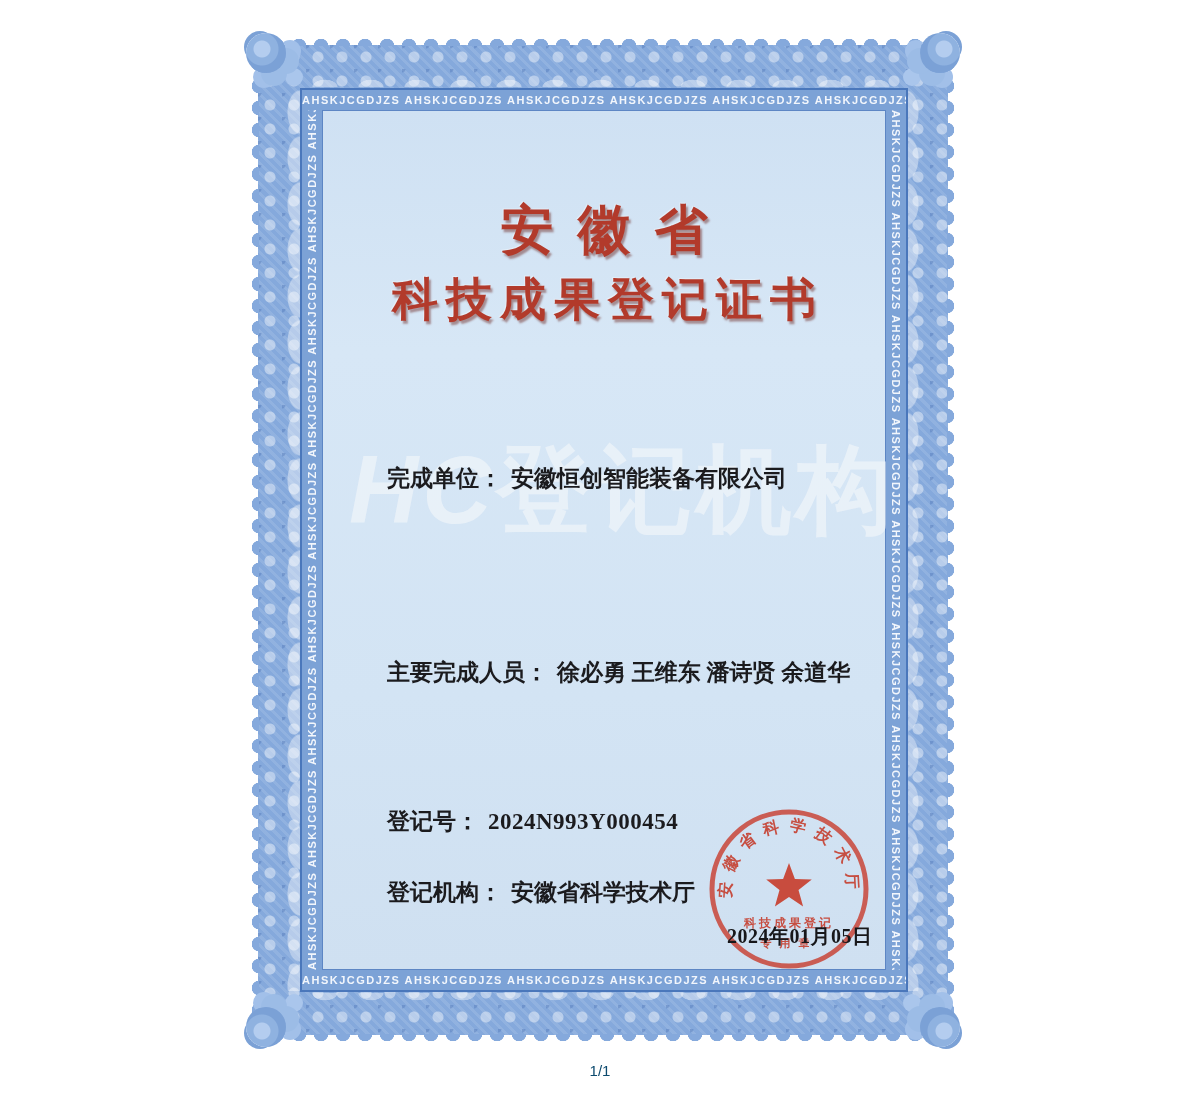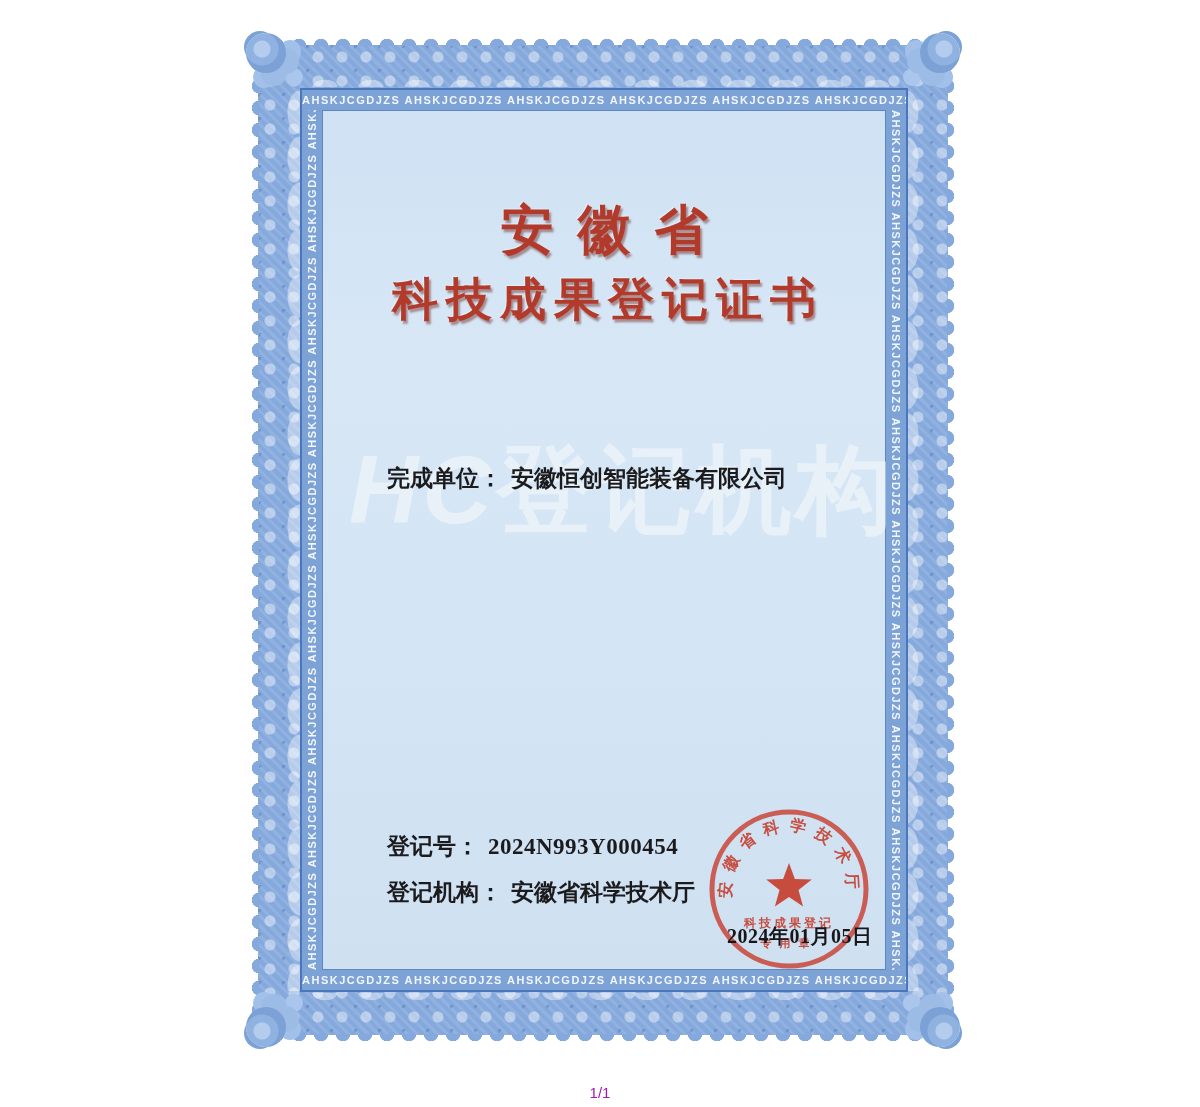--- a/index.html
+++ b/index.html
@@ -91,21 +91,21 @@
     color:rgba(244,247,250,.62);white-space:nowrap;}
   .watermark .wm-logo{font-style:italic;}
 
   
   .seal{position:absolute;left:384px;top:696px;width:164px;height:164px;z-index:2;opacity:.92;}
   .seal svg{display:block;}
   .seal-date{position:absolute;left:404px;top:812px;z-index:3;
     color:#17171a;font-size:20px;font-weight:700;letter-spacing:.5px;}
 
   .page-number{position:absolute;left:0;right:0;top:1062px;text-align:center;
-    color:#a21caf;font-size:15px;font-family:"Liberation Sans","DejaVu Sans",sans-serif;margin-top:22px;}
+    color:#0c4a6e;font-size:15px;font-family:"Liberation Sans","DejaVu Sans",sans-serif;}
 </style>
 </head>
 <body>
 
 <div class="page">
 
   <div class="certificate">
     <div class="bump bump-top"></div>
     <div class="bump bump-bottom"></div>
     <div class="bump bump-left"></div>
@@ -132,21 +132,24 @@
       <div class="content">
 
         <div class="watermark"><span class="wm-logo">HC</span><span>登记机构</span></div>
 
         <div class="title title-1">安徽省</div>
         <div class="title title-2">科技成果登记证书</div>
 
         <div class="field" style="top:352px">
           <span class="flabel">完成单位：</span><span class="fvalue">安徽恒创智能装备有限公司</span>
         </div>
-        <div class="field field-reg" style="top:720px">
+        <div class="field" style="top:546px">
+          <span class="flabel">主要完成人员：</span><span class="fvalue">徐必勇 王维东 潘诗贤 余道华</span>
+        </div>
+        <div class="field field-reg" style="top:695px">
           <span class="flabel">登记号：</span><span class="fvalue">2024N993Y000454</span>
         </div>
         <div class="field" style="top:766px">
           <span class="flabel">登记机构：</span><span class="fvalue">安徽省科学技术厅</span>
         </div>
 
         <div class="seal">
           <svg width="164" height="164" viewBox="0 0 164 164">
             <circle cx="82" cy="82" r="77" fill="none" stroke="rgba(200,62,47,.88)" stroke-width="5"></circle>
             <path id="sealArc" d="M 27.5 101.8 A 58 58 0 1 1 136.5 101.8" fill="none"></path>

